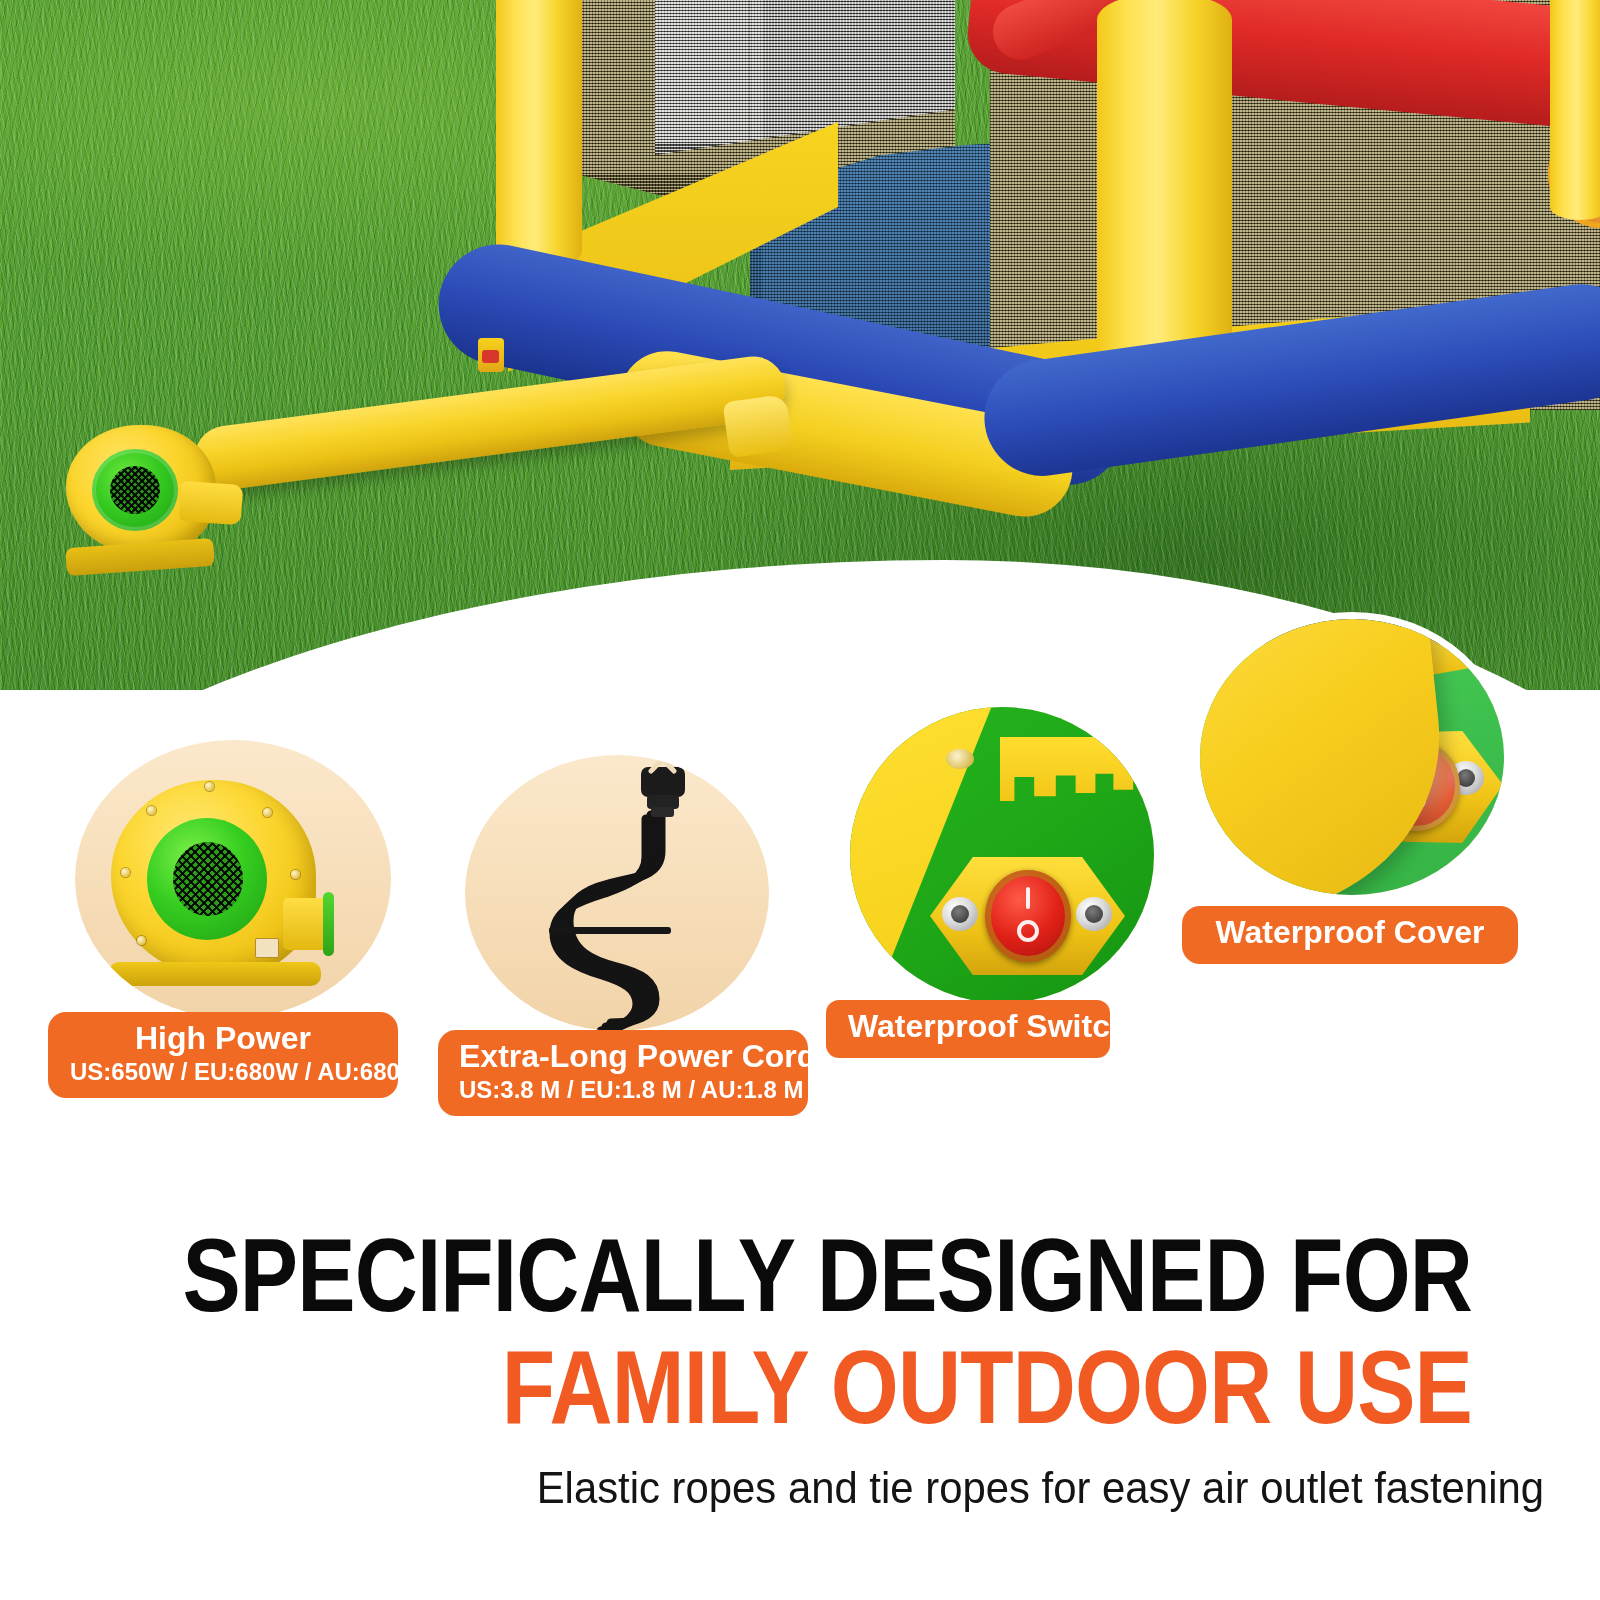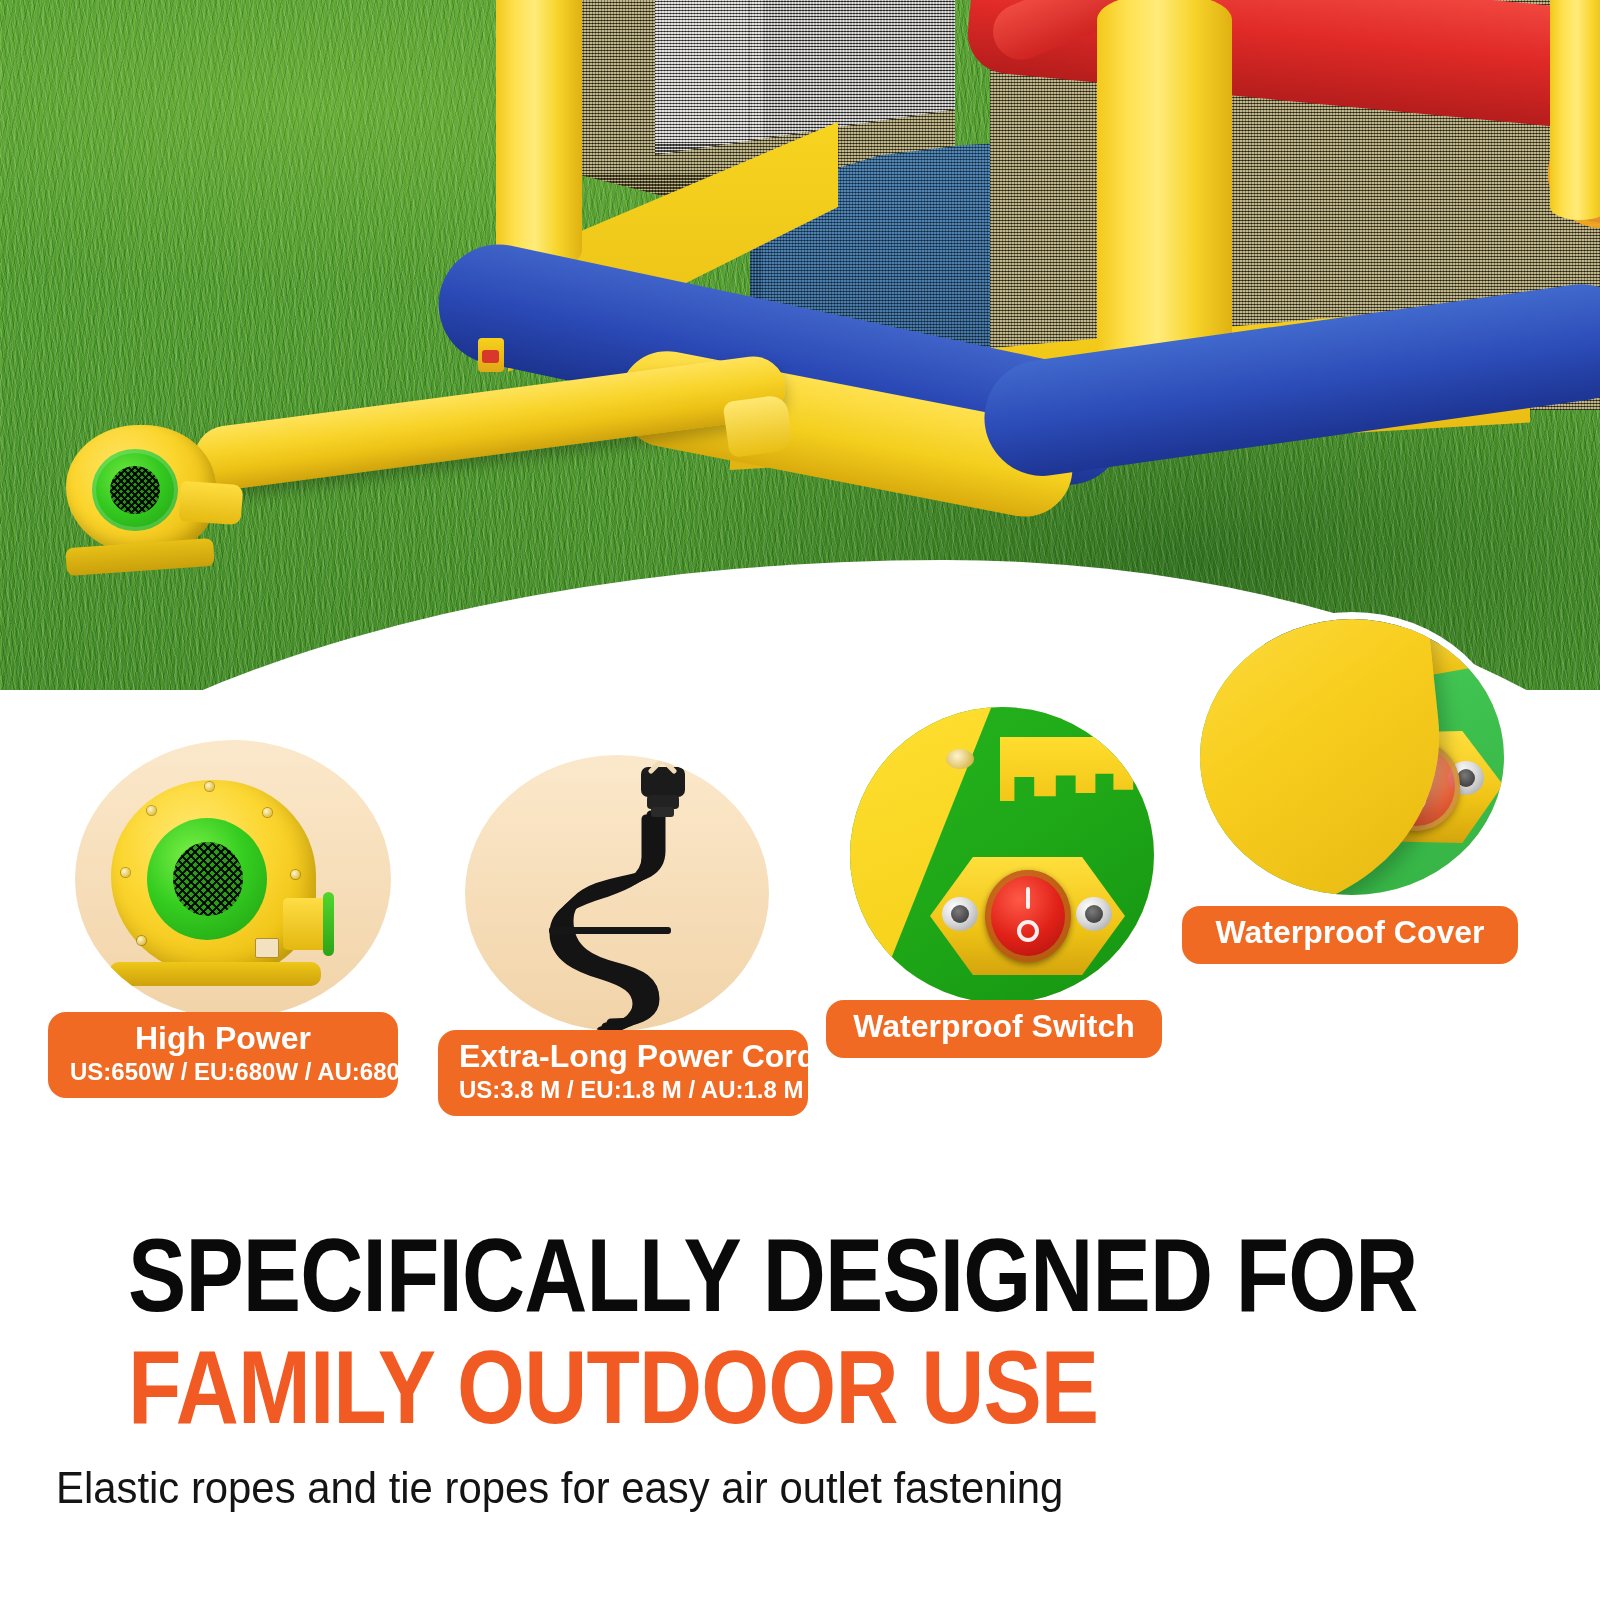--- a/index.html
+++ b/index.html
@@ -399,31 +399,31 @@
   }
   .badge .sub {
     font-size: 24px;
     font-weight: bold;
     line-height: 1.2;
     white-space: nowrap;
     margin-top: 1px;
   }
   #b1 { left: 48px;  top: 1012px; width: 350px; }
   #b2 { left: 438px; top: 1030px; width: 370px; padding-left: 21px; }
-  #b3 { left: 826px; top: 1000px; width: 336px; }
+  #b3 { left: 826px; top: 1000px; width: 284px; border-radius: 13px; }
   #b4 { left: 1182px; top: 882px;  width: 336px; margin-top: 24px; }
   #b3 .title, #b4 .title { padding-bottom: 2px; }
 
   
   .headline {
     position: absolute;
     left: 0;
     top: 1222px;
     width: 1600px;
-    text-align: left;
+    text-align: right;
   }
   .hl-line1 {
     font-size: 104px;
     font-weight: bold;
     letter-spacing: -1px;
     color: #0a0a0a;
     line-height: 1.02;
     transform: scaleX(.84);
     transform-origin: center center;
     white-space: nowrap;

